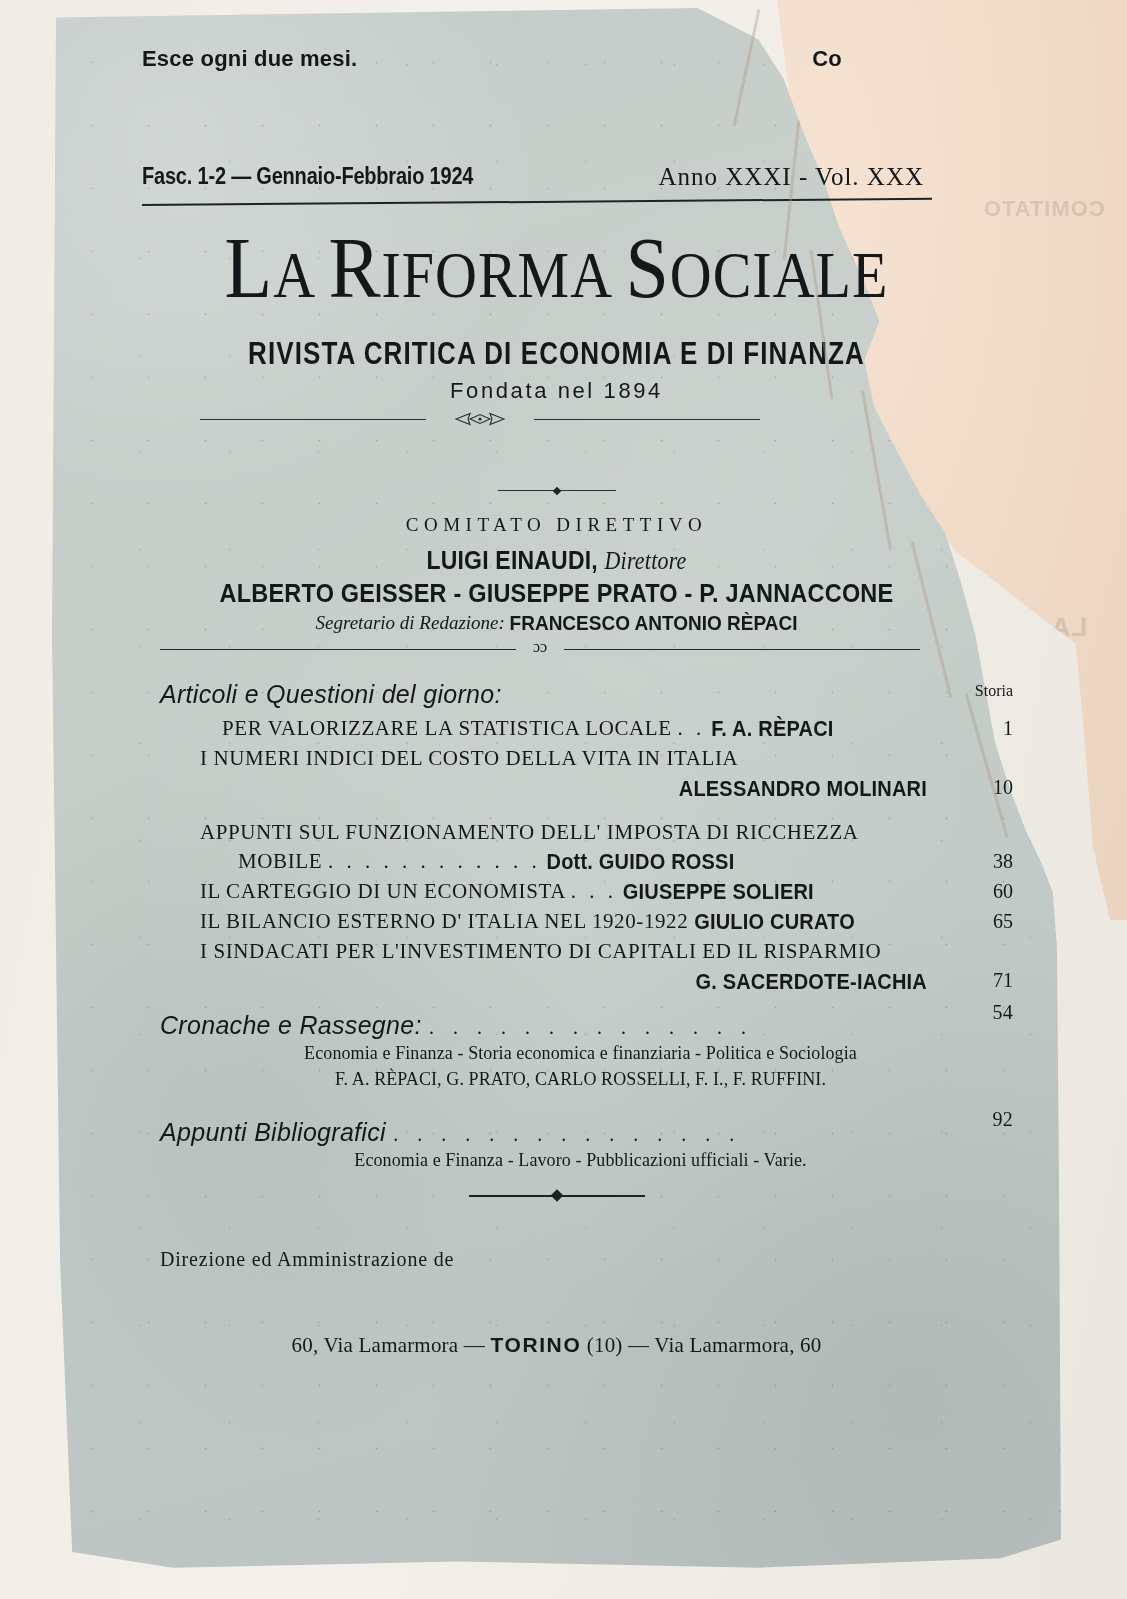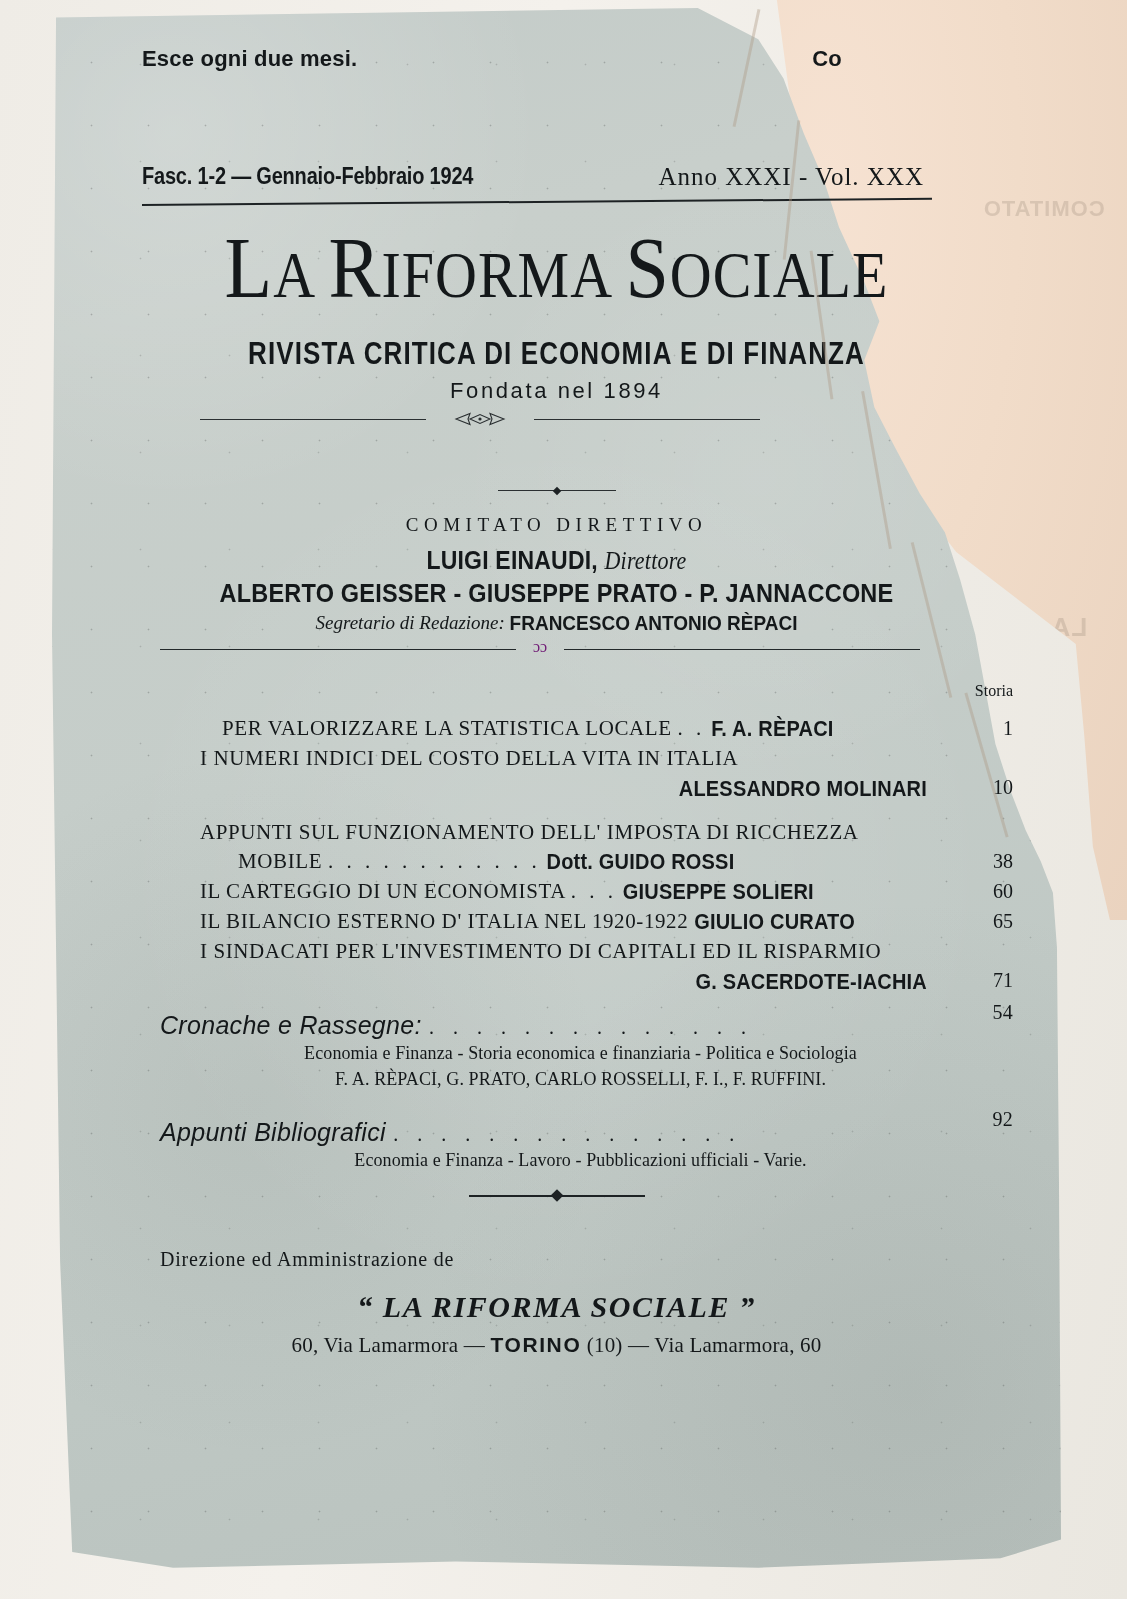--- a/index.html
+++ b/index.html
@@ -361,21 +361,21 @@
   }
   .rule-wide .bar.l { left: 0;  width: 356px; }
   .rule-wide .bar.r { right: 0; width: 356px; }
   .rule-wide .glyph {
     position: absolute;
     left: 50%;
     top: -6px;
     transform: translateX(-50%);
     font-family: "Liberation Serif", serif;
     font-size: 16px;
-    color: #701a75;
+    color: #0f172a;
   }
 
   
   .toc {
     position: absolute;
     left: 0;
     top: 672px;
     width: 1009px;
   }
   .toc-head {
@@ -609,20 +609,21 @@
 
     <div class="rule-wide">
       <div class="bar l"></div>
       <div class="bar r"></div>
       <span class="glyph">ɔɔ</span>
     </div>
 
     <div class="toc">
 
       <div class="toc-head">
+        <span class="toc-section">Articoli e Questioni del giorno:</span>
         <span class="pagina">Storia</span>
       </div>
 
       <div class="entry">
         <span class="title">PER VALORIZZARE LA STATISTICA LOCALE</span>
         <span class="dots">.  .</span>
         <span class="author">F. A. RÈPACI</span>
         <span class="pg">1</span>
       </div>
 
@@ -683,21 +684,20 @@
       <div class="sub-line center">Economia e Finanza - Lavoro - Pubblicazioni ufficiali - Varie.</div>
 
     </div>
 
     <div class="bot-orn">
       <div class="bar"></div>
       <div class="dot"></div>
     </div>
 
     <div class="imprint-1">Direzione ed Amministrazione de</div>
-    <div class="imprint-2">“ LA RIFORMA SOCIALE ”</div>
     <div class="imprint-3">
       <span>60, Via Lamarmora —</span>
       <span class="city">TORINO</span>
       <span>(10) — Via Lamarmora, 60</span>
     </div>
 
   </div>
 
   <div class="tear-edge" style="left:745px; top:8px;   width:3px; height:120px; transform:rotate(12deg);"></div>
   <div class="tear-edge" style="left:790px; top:120px; width:3px; height:140px; transform:rotate(6deg);"></div>

